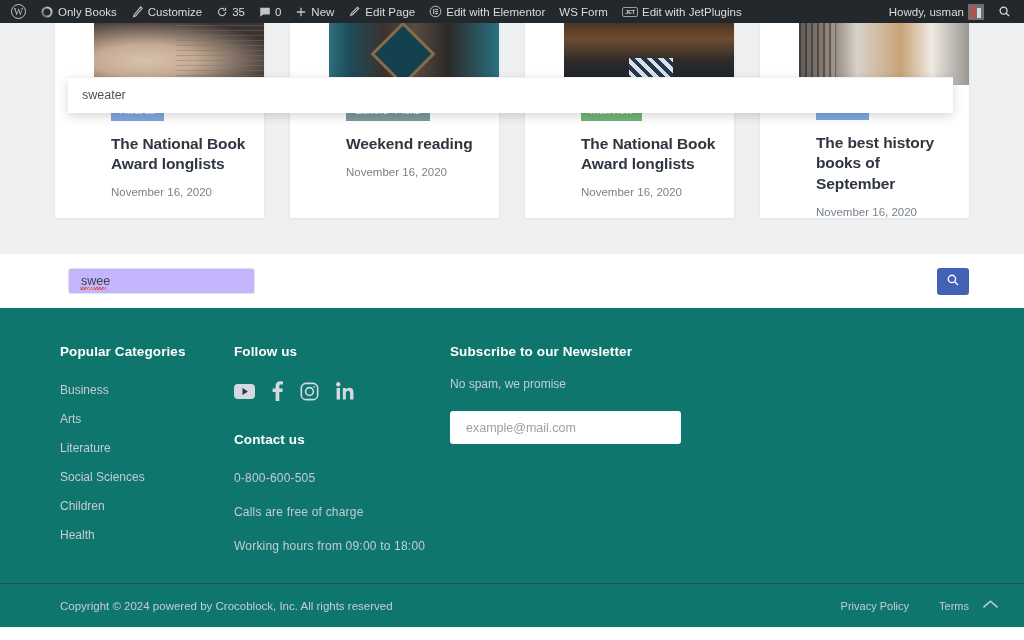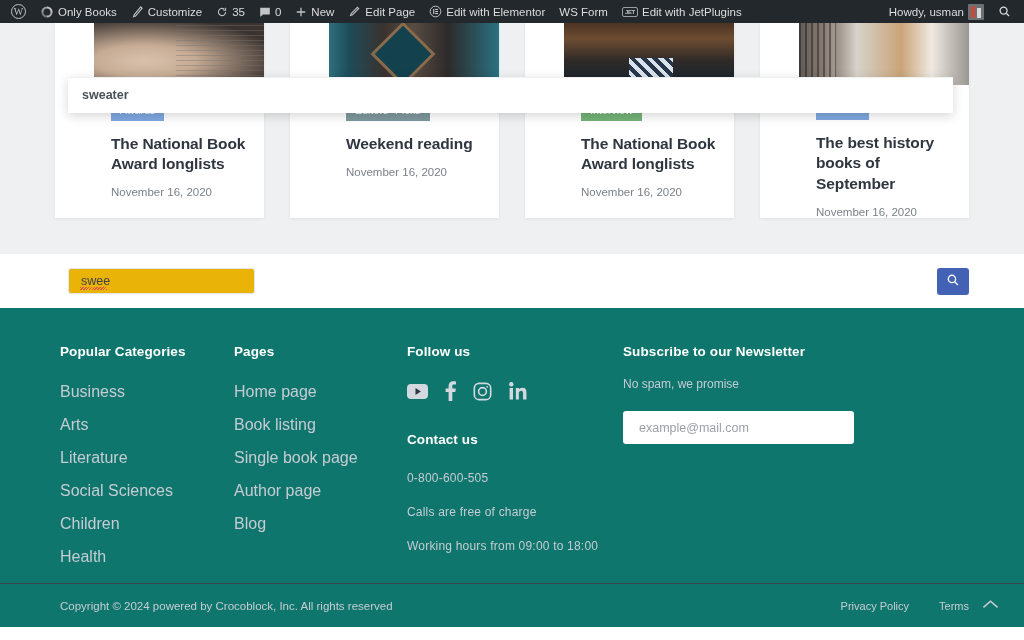--- a/index.html
+++ b/index.html
@@ -134,21 +134,21 @@
     display:flex;align-items:center;
     padding: 0 55px 0 68px;
     position:relative;
     z-index:30;
   }
   .search-input{
     flex:1;
     height:26px;
     border:1px solid #e2e5e8;
     border-radius:3px;
-    background:#eab308;
+    background:#c4b5fd;
     font-family:"Liberation Sans",sans-serif;
     font-size:12.5px;
     color:#3d444b;
     padding:0 12px;
     outline:none;
     box-shadow:0 1px 1px rgba(0,0,0,0.02);
   }
   .search-input-wrap{ flex:1; position:relative; }
   .spellcheck-underline{
     position:absolute; left:12px; top:19px;
@@ -164,21 +164,20 @@
   }
 
   
   .autocomplete{
     position:absolute;
     left:68px; top:54px;
     width:885px;
     background:#fff;
     box-shadow:0 3px 10px rgba(0,0,0,0.16);
     z-index:40;
-    font-weight:bold;
   }
   .autocomplete-item{
     padding:10px 14px 11px 14px;
     font-size:12.5px;
     color:#4a5159;
     cursor:pointer;
     border-top:1px solid #f0f1f3;
   }
 
   
@@ -200,21 +199,21 @@
   .f-head{
     color:#ffffff;
     font-size:13.5px;
     font-weight:bold;
     letter-spacing:0.1px;
     margin-bottom:24px;
   }
   .f-head.shift{ margin-bottom:22px; }
   .f-link{
     display:block;
-    font-size:16px;
+    font-size:12px;
     color:#c6ccd3;
     text-decoration:none;
     margin-bottom:15px;
     cursor:pointer;
   }
   .social-row{ display:flex; gap:17px; align-items:center; margin-bottom:31px; }
   .social-ico{ cursor:pointer; display:flex; align-items:center; }
   .contact-line{
     font-size:12px;color:#c6ccd3;margin-bottom:20px;letter-spacing:0.2px;
   }
@@ -430,28 +429,20 @@
       <div class="col-cats">
         <div class="f-head">Popular Categories</div>
         <a class="f-link">Business</a>
         <a class="f-link">Arts</a>
         <a class="f-link">Literature</a>
         <a class="f-link">Social Sciences</a>
         <a class="f-link">Children</a>
         <a class="f-link">Health</a>
       </div>
 
-      <div class="col-pages">
-        <div class="f-head">Pages</div>
-        <a class="f-link">Home page</a>
-        <a class="f-link">Book listing</a>
-        <a class="f-link">Single book page</a>
-        <a class="f-link">Author page</a>
-        <a class="f-link">Blog</a>
-      </div>
 
       <div class="col-follow">
         <div class="f-head shift">Follow us</div>
         <div class="social-row">
           <span class="social-ico">
             <svg width="21" height="15" viewBox="0 0 24 17" fill="#d4d9df">
               <rect width="24" height="17" rx="4.5"></rect>
               <path d="M9.7 4.6l6.2 3.9-6.2 3.9z" fill="#2f3742"></path>
             </svg>
           </span>

